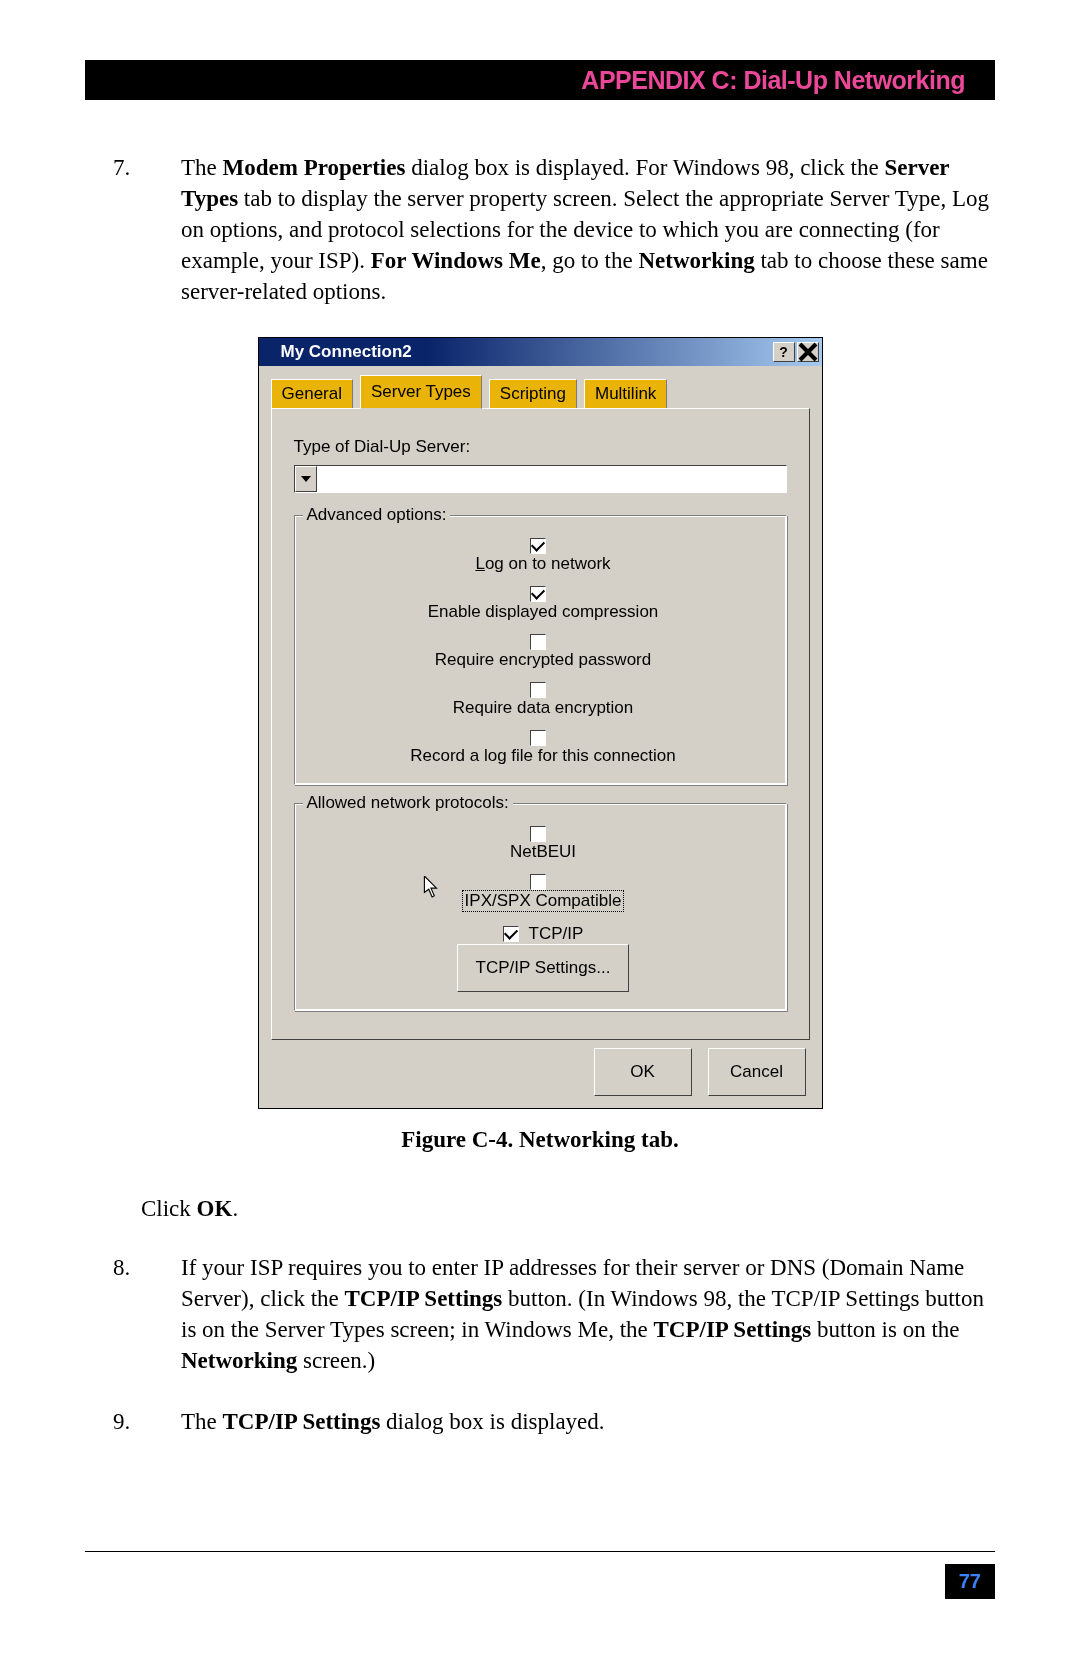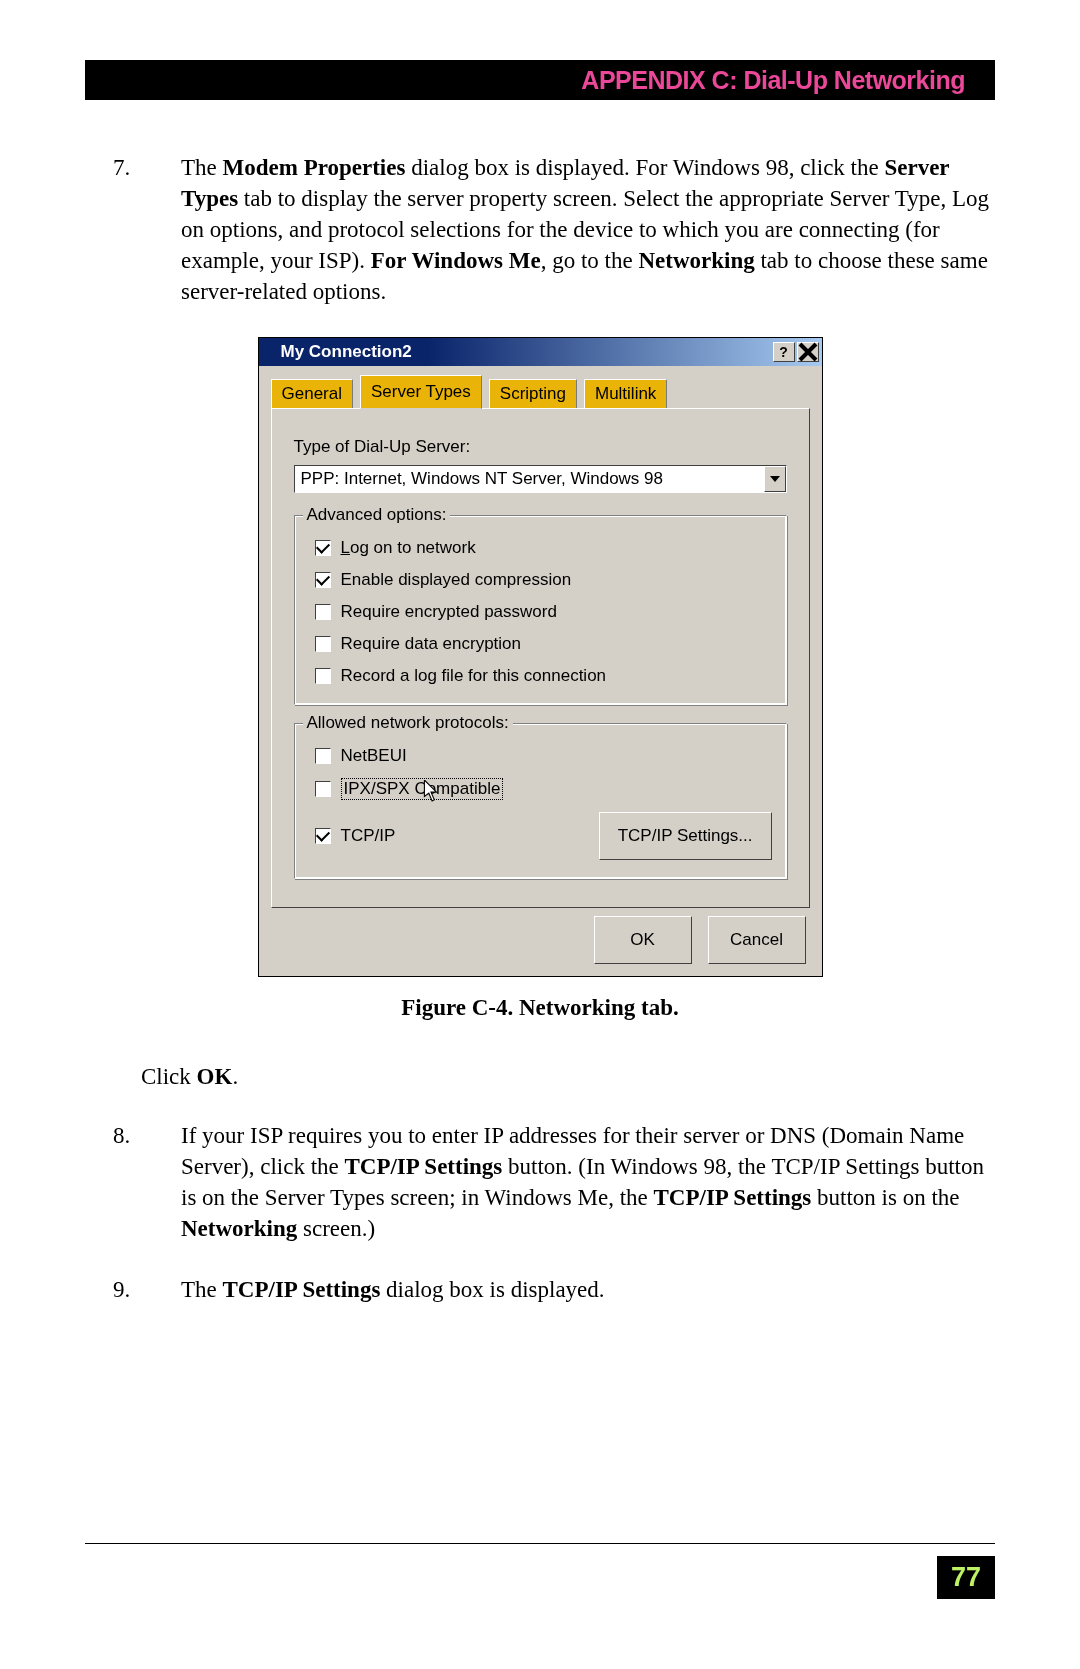--- a/index.html
+++ b/index.html
@@ -157,20 +157,21 @@
     position: absolute;
     top: -11px; left: 8px;
     background: #d4d0c8;
     padding: 0 4px;
     font-size: 17px;
   }
   .check-row {
     display: flex; align-items: center;
     margin: 6px 0 12px 6px;
     font-size: 17px;
+    flex-direction: column;
   }
   .checkbox {
     width: 16px; height: 16px;
     background: #fff;
     border-top: 1px solid #404040;
     border-left: 1px solid #404040;
     border-right: 1px solid #fff;
     border-bottom: 1px solid #fff;
     margin-right: 10px;
     display:flex; align-items:center; justify-content:center;
@@ -223,24 +224,24 @@
     position: absolute;
     bottom: 70px;
     left: 85px; right: 85px;
     border-top: 1px solid #000;
     display: flex;
     justify-content: flex-end;
     padding-top: 12px;
   }
   .page-num-box {
     background: #000;
-    color: #bef264;
+    color: #3b82f6;
     font-family: Arial, sans-serif;
     font-weight: bold;
-    font-size: 27px;
+    font-size: 20px;
     padding: 6px 14px;
   }
   .cursor-svg { position: absolute; width: 16px; height: 22px; pointer-events: none; }
 </style>
 </head>
 <body>
 
 <div class="header-bar">
   <span class="header-text">APPENDIX C: Dial-Up Networking</span>
 </div>
@@ -270,21 +271,20 @@
         <div class="tab active">Server Types</div>
         <div class="tab inactive">Scripting</div>
         <div class="tab inactive">Multilink</div>
       </div>
       <div class="tab-pane">
 
         <div class="label-row">
           <span>Type of Dial-Up Server:</span>
         </div>
         <div class="combo">
-          <div class="combo-text">PPP: Internet, Windows NT Server, Windows 98</div>
           <div class="combo-arrow">
             <svg viewBox="0 0 10 6">
                 <path d="M0 0 L5 6 L10 0 Z" fill="#000"></path>
               </svg>
           </div>
         </div>
 
         <div class="groupbox">
           <span class="groupbox-legend">Advanced options:</span>
 

